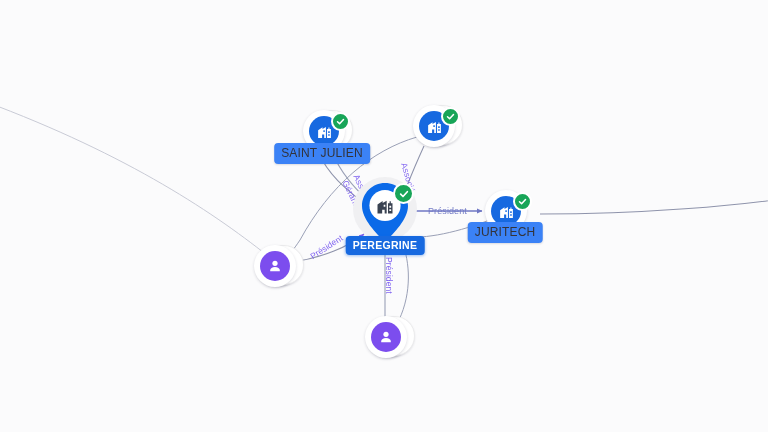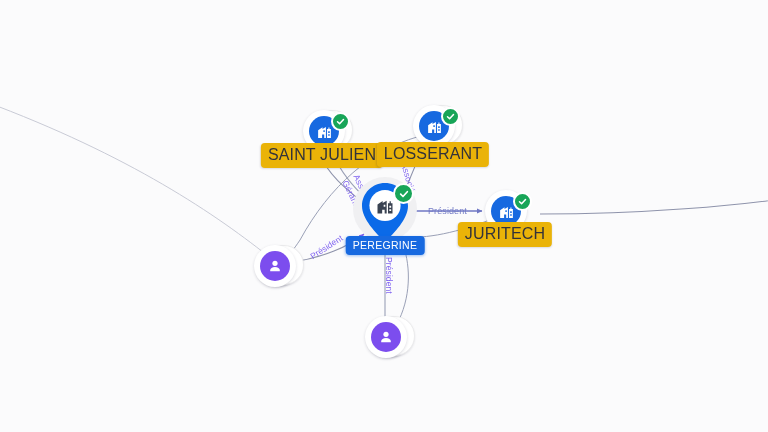--- a/index.html
+++ b/index.html
@@ -102,33 +102,33 @@
     align-items: center;
     justify-content: center;
   }
   .badge svg { display: block; }
 
   
   .label {
     position: absolute;
     transform: translateX(-50%);
     white-space: nowrap;
-    background: #eab308;
+    background: #3b82f6;
     color: #33333a;
-    font-size: 16px;
+    font-size: 12px;
     letter-spacing: .15px;
     padding: 3px 7px 4px;
     border-radius: 4px;
     box-shadow: 0 1px 2px rgba(30,30,60,.14);
     cursor: pointer;
   }
   .label.primary {
     background: #1769e0;
     color: #ffffff;
-    font-weight: 400;
+    font-weight: 700;
     font-size: 10.5px;
     letter-spacing: .3px;
     box-shadow: 0 1px 3px rgba(23,105,224,.40);
   }
 
   
   .rel {
     position: absolute;
     color: #7b5cf0;
     font-size: 8.5px;
@@ -212,21 +212,20 @@
           <path d="M3 21V10.2L9.2 6v2.4L14 5.6V21h-2.4v-4.6H8.6V21H3zm7.4-8.2h2V10.4h-2v2.4zm5.2 8.2V8.6h1.9V6.2h1.5v2.4H21V21h-5.4zm1.6-3h2.2v-2.2h-2.2V18zm0-4h2.2v-2.2h-2.2V14z"></path>
         </svg>
       </div>
     </div>
     <div class="badge" style="left:7px;top:-19px;">
       <svg width="9" height="9" viewBox="0 0 24 24" fill="none" stroke="#ffffff" stroke-width="4" stroke-linecap="round" stroke-linejoin="round">
         <path d="M4 12.5 L9.6 18 L20 6.5"></path>
       </svg>
     </div>
   </div>
-  <div class="label" style="left:433px;top:142px;">LOSSERANT</div>
 
   <div class="node" style="left:385px;top:211px;">
     <div class="pin-wrap">
       <div class="pin-halo"></div>
       <svg class="pin-svg" width="54" height="62" viewBox="0 0 54 62">
         <path d="M27 2 C14.3 2 4 12.3 4 25 C4 38.5 18.8 52.5 25.1 59.1 A2.6 2.6 0 0 0 28.9 59.1 C35.2 52.5 50 38.5 50 25 C50 12.3 39.7 2 27 2 Z" fill="#0b6ae8"></path>
         <circle cx="27" cy="24.5" r="15.6" fill="#ffffff"></circle>
       </svg>
       <div style="position:absolute;left:17px;top:15px;">
         <svg width="20" height="20" viewBox="0 0 24 24" fill="#3a4352">

